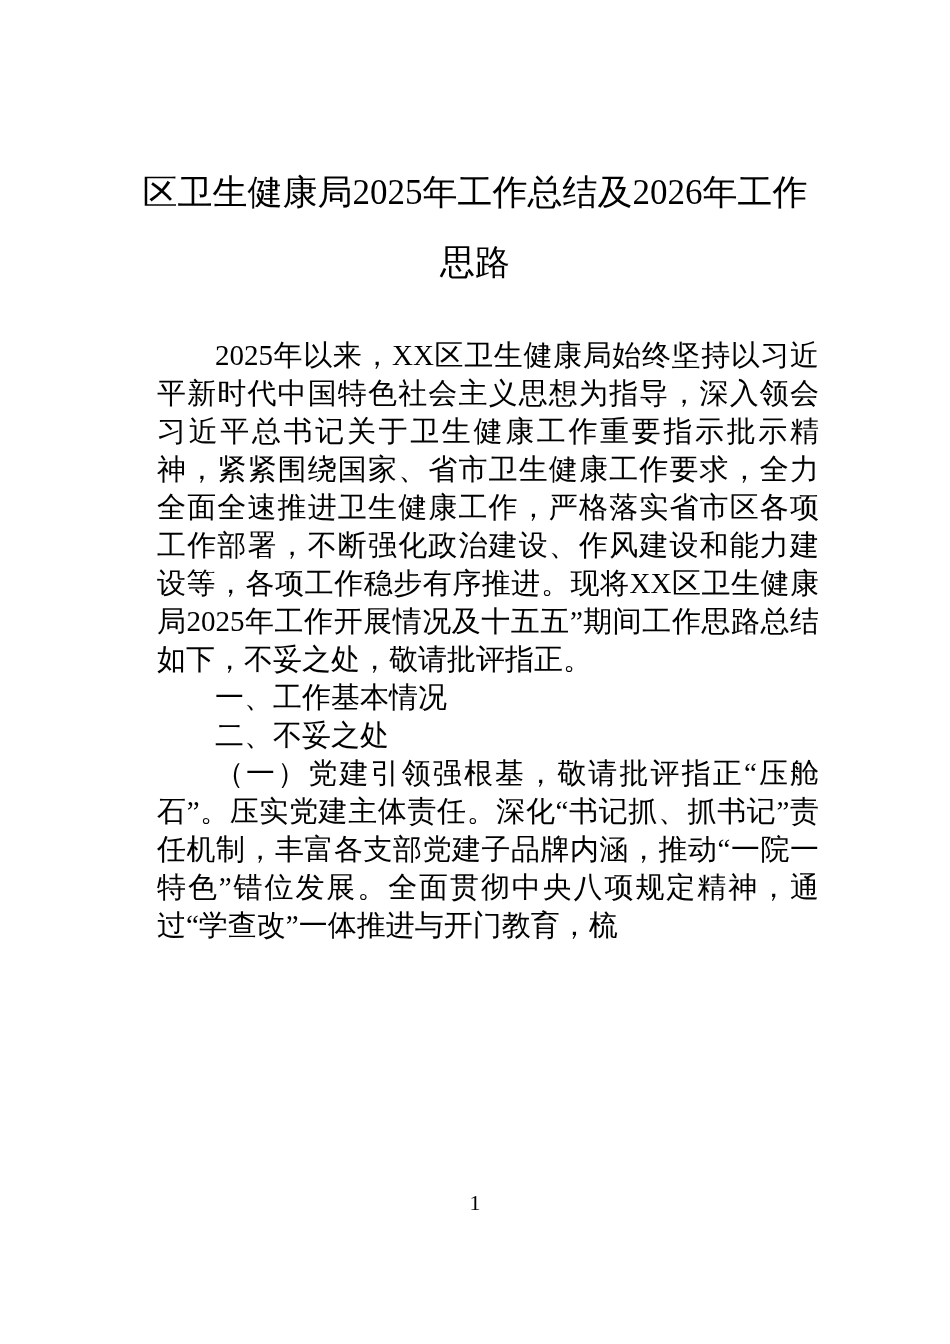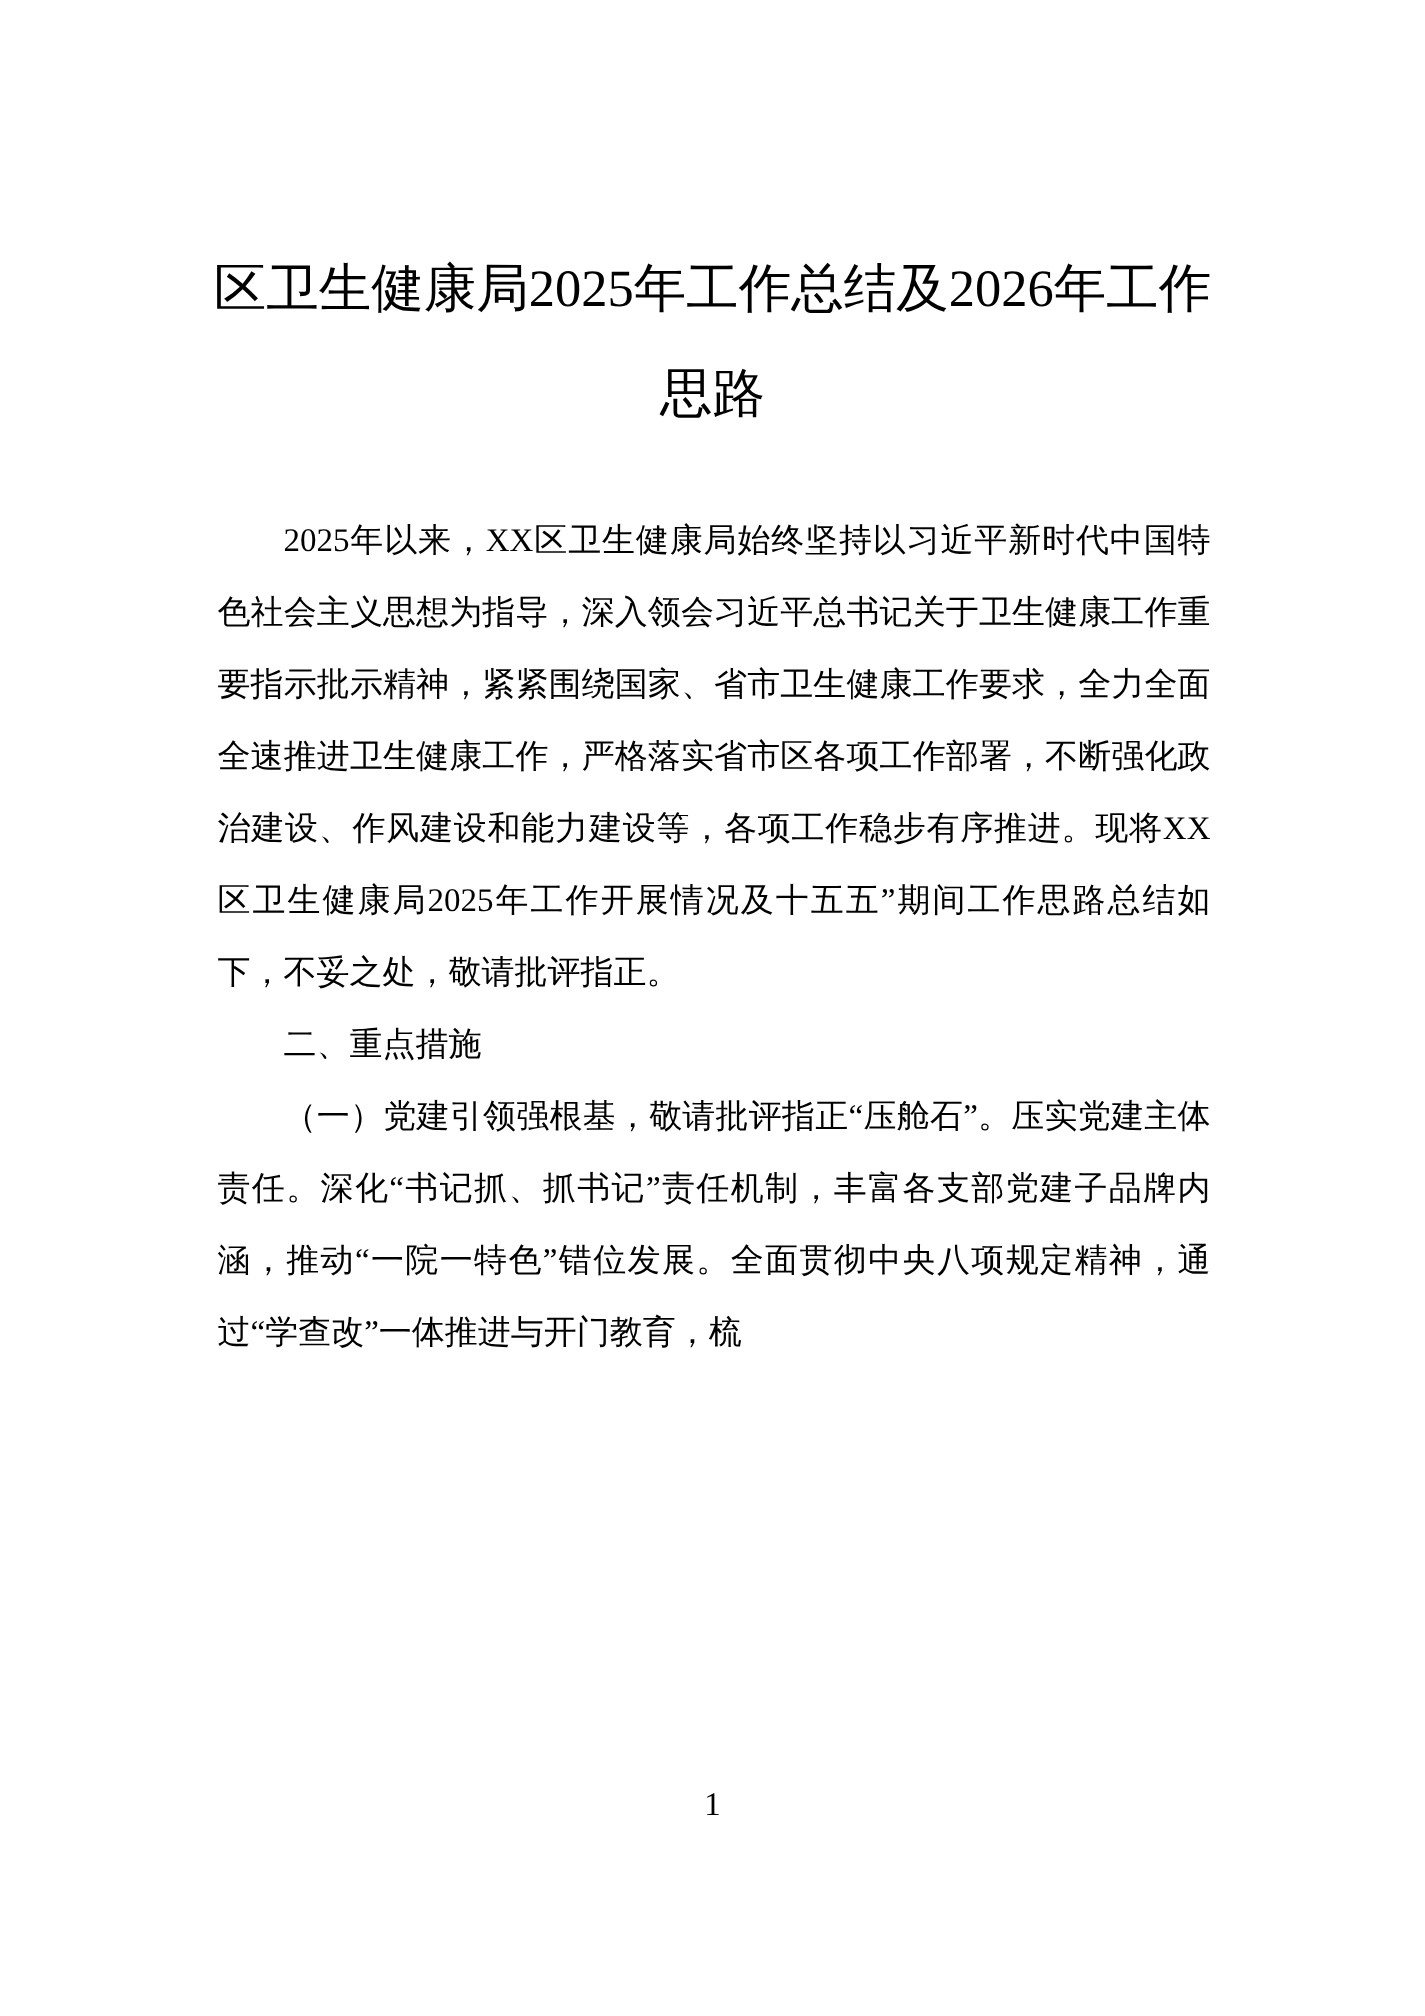--- a/index.html
+++ b/index.html
@@ -30,25 +30,25 @@
       text-align: center;
       font-size: 35px;
       line-height: 70px;
       font-weight: normal;
       letter-spacing: 0px;
       margin: 0;
       text-align-last: center;
     }
     .body {
       position: absolute;
-      left: 145px;
+      left: 157px;
       top: 336px;
       width: 662px;
-      font-size: 22px;
-      line-height: 48px;
+      font-size: 29px;
+      line-height: 38px;
       text-align: justify;
     }
     .body p {
       margin: 0;
       text-indent: 2em;
     }
     .body p.heading {
       text-indent: 2em;
     }
     .page-number {
@@ -62,18 +62,19 @@
     }
   </style>
 </head>
 <body>
 
 <div class="page">
   <h1 class="title">区卫生健康局2025年工作总结及2026年工作思路</h1>
 
   <div class="body">
     <p>2025年以来，XX区卫生健康局始终坚持以习近平新时代中国特色社会主义思想为指导，深入领会习近平总书记关于卫生健康工作重要指示批示精神，紧紧围绕国家、省市卫生健康工作要求，全力全面全速推进卫生健康工作，严格落实省市区各项工作部署，不断强化政治建设、作风建设和能力建设等，各项工作稳步有序推进。现将XX区卫生健康局2025年工作开展情况及十五五”期间工作思路总结如下，不妥之处，敬请批评指正。</p>
-    <p class="heading">二、重点措施</p>
+    <p class="heading">一、工作基本情况</p>
+    <p class="heading">二、不妥之处</p>
     <p>（一）党建引领强根基，敬请批评指正“压舱石”。压实党建主体责任。深化“书记抓、抓书记”责任机制，丰富各支部党建子品牌内涵，推动“一院一特色”错位发展。全面贯彻中央八项规定精神，通过“学查改”一体推进与开门教育，梳</p>
   </div>
 
   <div class="page-number">1</div>
 </div>
 
 </body></html>

